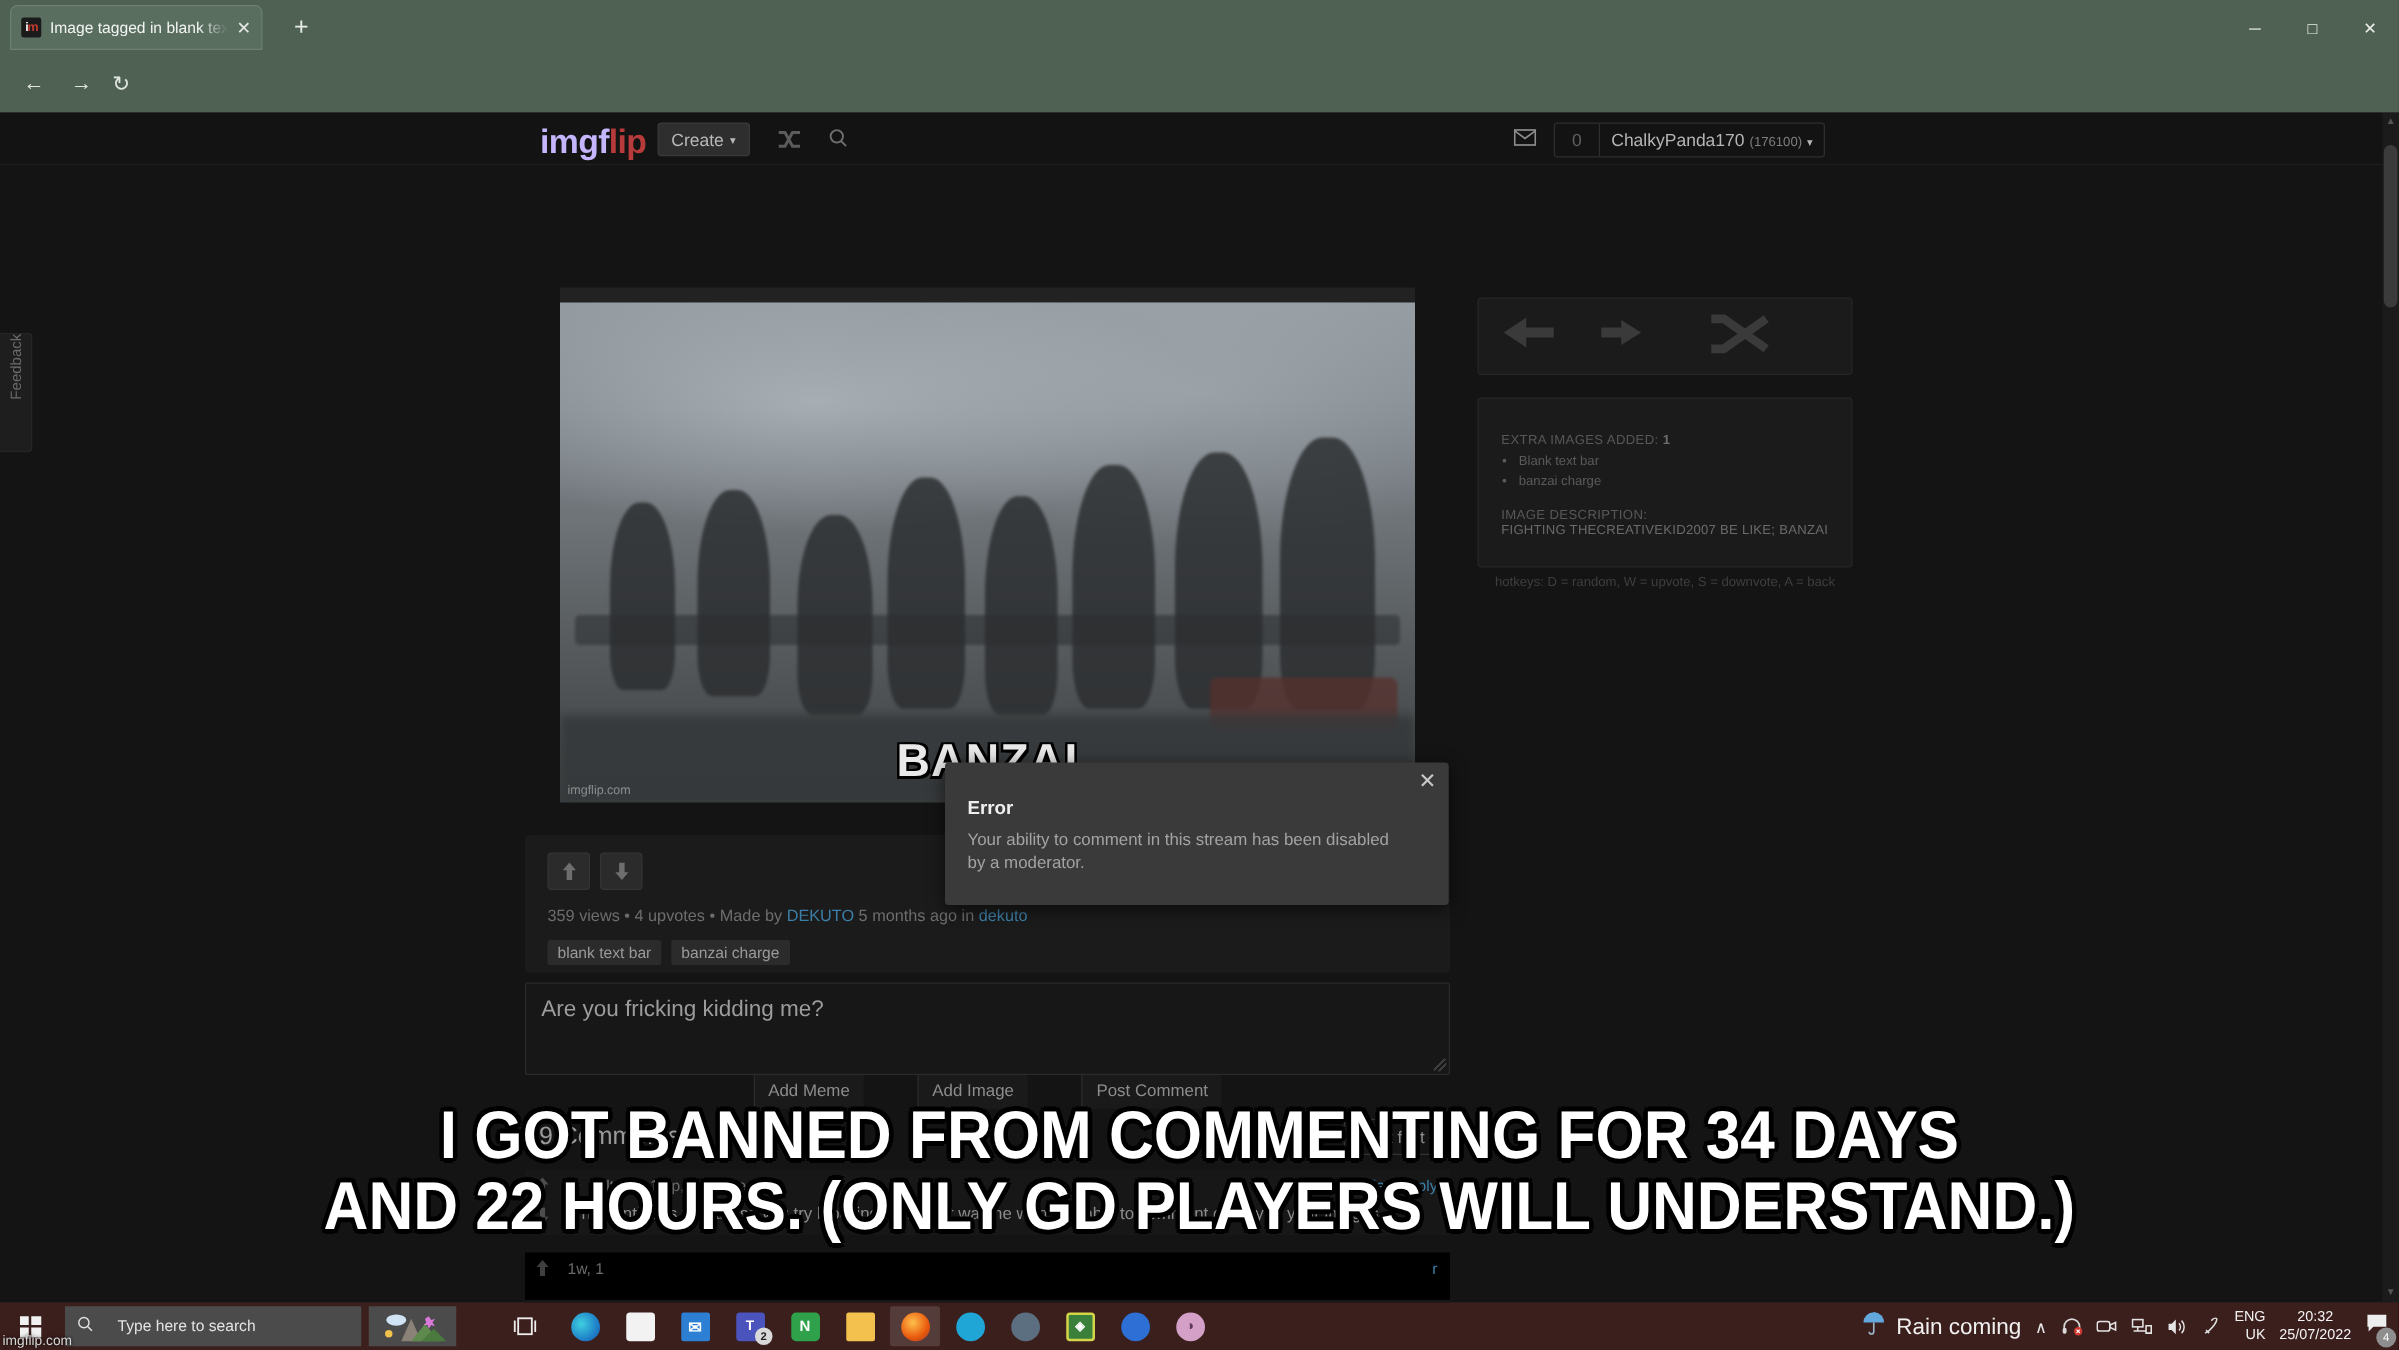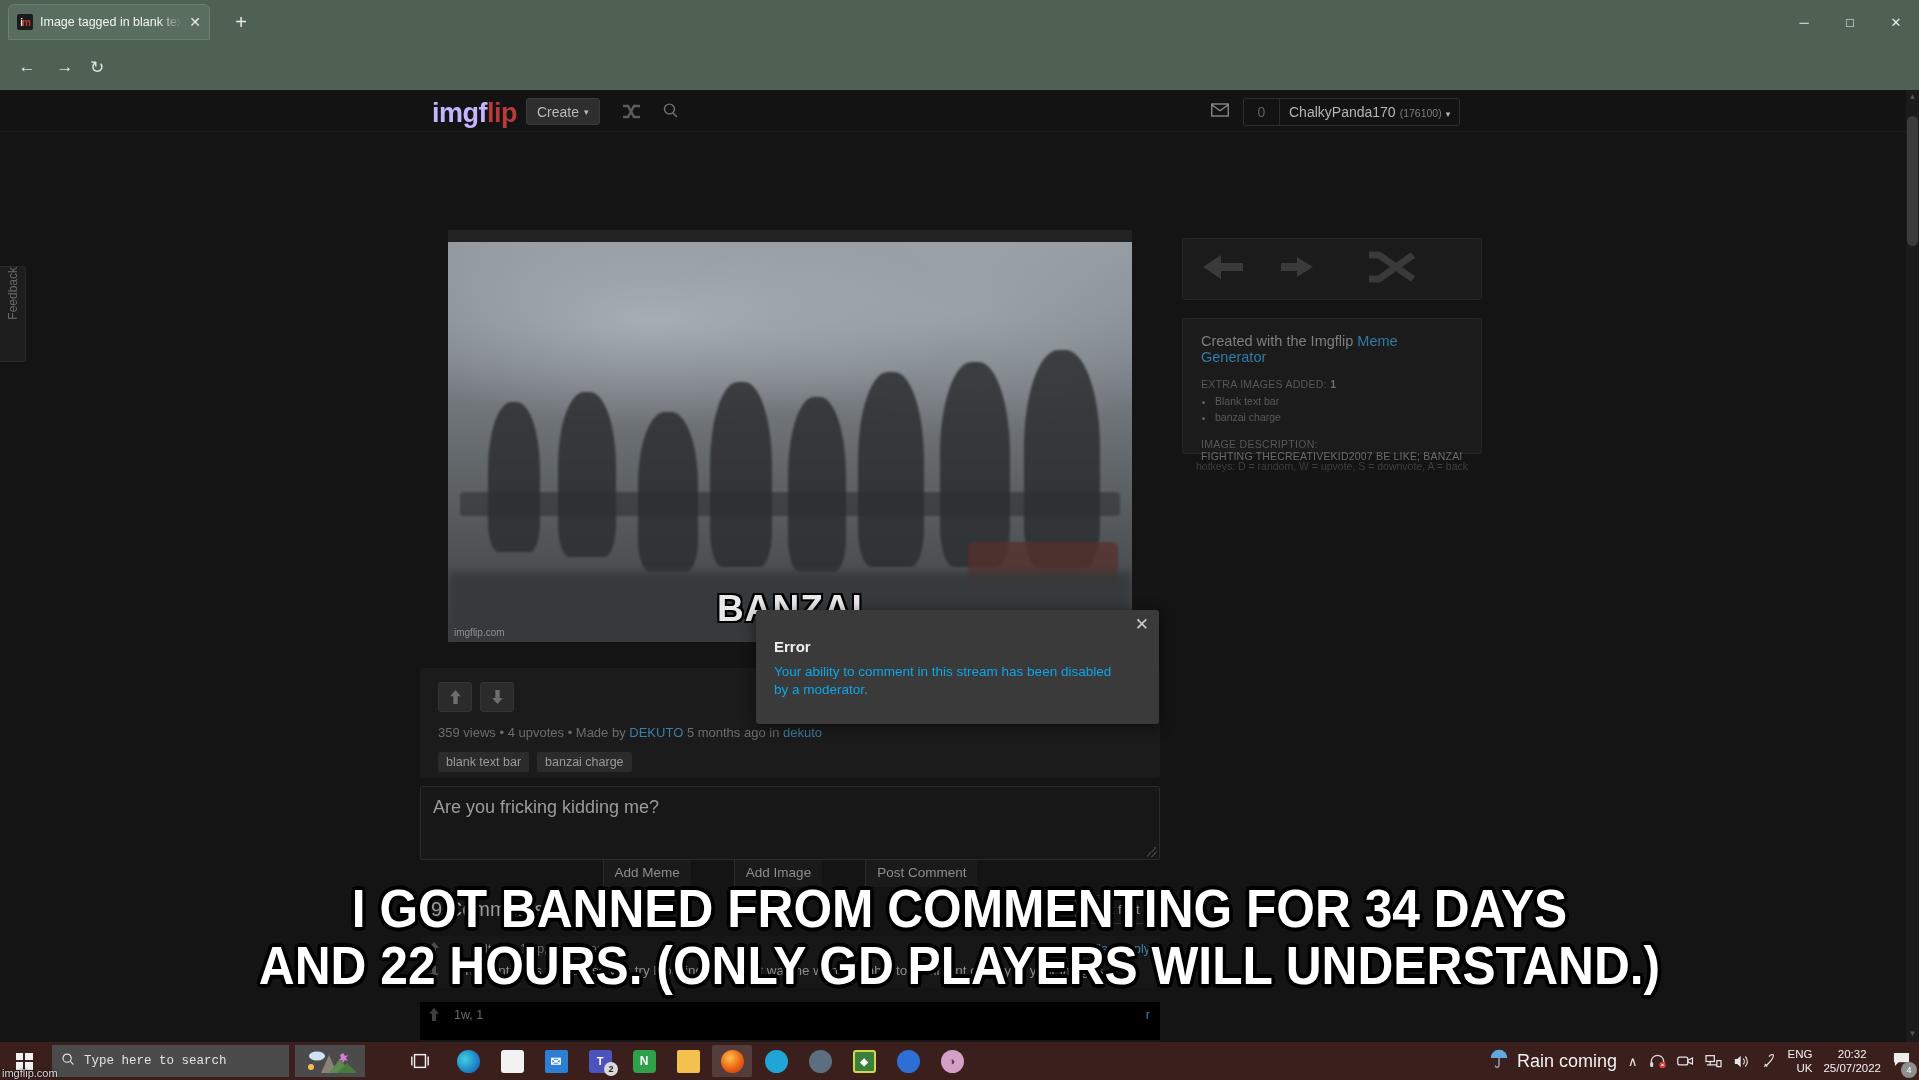--- a/index.html
+++ b/index.html
@@ -220,21 +220,21 @@
   #error-modal {
     position:absolute; left:756px; top:520px; width:403px; height:114px;
     background:#3a3a3a; border-radius:3px; box-shadow:0 3px 14px rgba(0,0,0,.6);
     z-index:40;
   }
   #error-close {
     position:absolute; right:10px; top:6px; color:#c9c9c9; font-size:17px;
     cursor:pointer; line-height:1;
   }
   #error-title { position:absolute; left:18px; top:28px; color:#efefef; font-size:15px; font-weight:bold; }
-  #error-msg { position:absolute; left:18px; top:53px; width:352px; color:#0ea5e9; font-size:13.5px; line-height:1.35; }
+  #error-msg { position:absolute; left:18px; top:53px; width:352px; color:#a3a3a3; font-size:13.5px; line-height:1.35; }
 
   
   #nav-panel {
     position:absolute; left:1182px; top:148px; width:300px; height:62px;
     background:#1b1b1b; border:1px solid #262626; border-radius:3px;
     display:flex; align-items:center; padding:0 18px; gap:34px;
   }
   #nav-panel .navarrow { color:#3a3a3a; font-size:29px; cursor:pointer; line-height:1; }
   #nav-panel #rand-icon { margin-left:14px; cursor:pointer; }
 
@@ -273,21 +273,21 @@
     position:absolute; left:0; bottom:0; width:1919px; height:38px;
     background:#3b1f1d;
   }
   #start-btn { position:absolute; left:4px; top:4px; width:40px; height:30px;
     display:flex; align-items:center; justify-content:center; cursor:pointer; }
   .winlogo { width:17px; height:17px; display:grid; grid-template-columns:1fr 1fr;
     grid-template-rows:1fr 1fr; gap:2px; }
   .winlogo i { background:#f1f1f1; display:block; }
   #tb-search {
     position:absolute; left:52px; top:3px; width:237px; height:32px;
-    background:#4b4b4b; display:flex; align-items:center; padding:0 9px; gap:9px; cursor:text;font-family:Liberation Mono, monospace;
+    background:#4b4b4b; display:flex; align-items:center; padding:0 9px; gap:19px; cursor:text;
   }
   #tb-search-ph { color:#e3e3e3; font-size:12.5px; }
   #tb-widget {
     position:absolute; left:295px; top:3px; width:70px; height:32px;
     background:#4b4b4b; display:flex; align-items:center; justify-content:center;
   }
   #taskview { position:absolute; left:400px; top:3px; width:40px; height:32px;
     display:flex; align-items:center; justify-content:center; cursor:pointer; }
   #tb-apps { position:absolute; left:448px; top:3px; height:32px; display:flex; gap:4px; align-items:center; }
   .tbapp { width:40px; height:32px; display:flex; align-items:center; justify-content:center;
@@ -585,24 +585,20 @@
       <span id="rand-icon">
         <svg width="62" height="38" viewBox="0 0 62 38" fill="none" stroke="#3a3a3a" stroke-width="7">
           <path d="M4 7h10l34 24"></path>
             <path d="M4 31h10l34-24"></path>
         </svg>
         <svg width="0" height="0"></svg>
       </span>
     </div>
 
     <div id="info-panel">
-      <div id="info-title">
-        <span>Created with the Imgflip</span>
-        <a>Meme Generator</a>
-      </div>
       <div id="extra-head">
         <span>EXTRA IMAGES ADDED:</span>
         <b>1</b>
       </div>
       <ul id="extra-list">
         <li>Blank text bar</li>
         <li>banzai charge</li>
       </ul>
       <div id="desc-head">IMAGE DESCRIPTION:</div>
       <div id="desc-text">FIGHTING THECREATIVEKID2007 BE LIKE; BANZAI</div>

